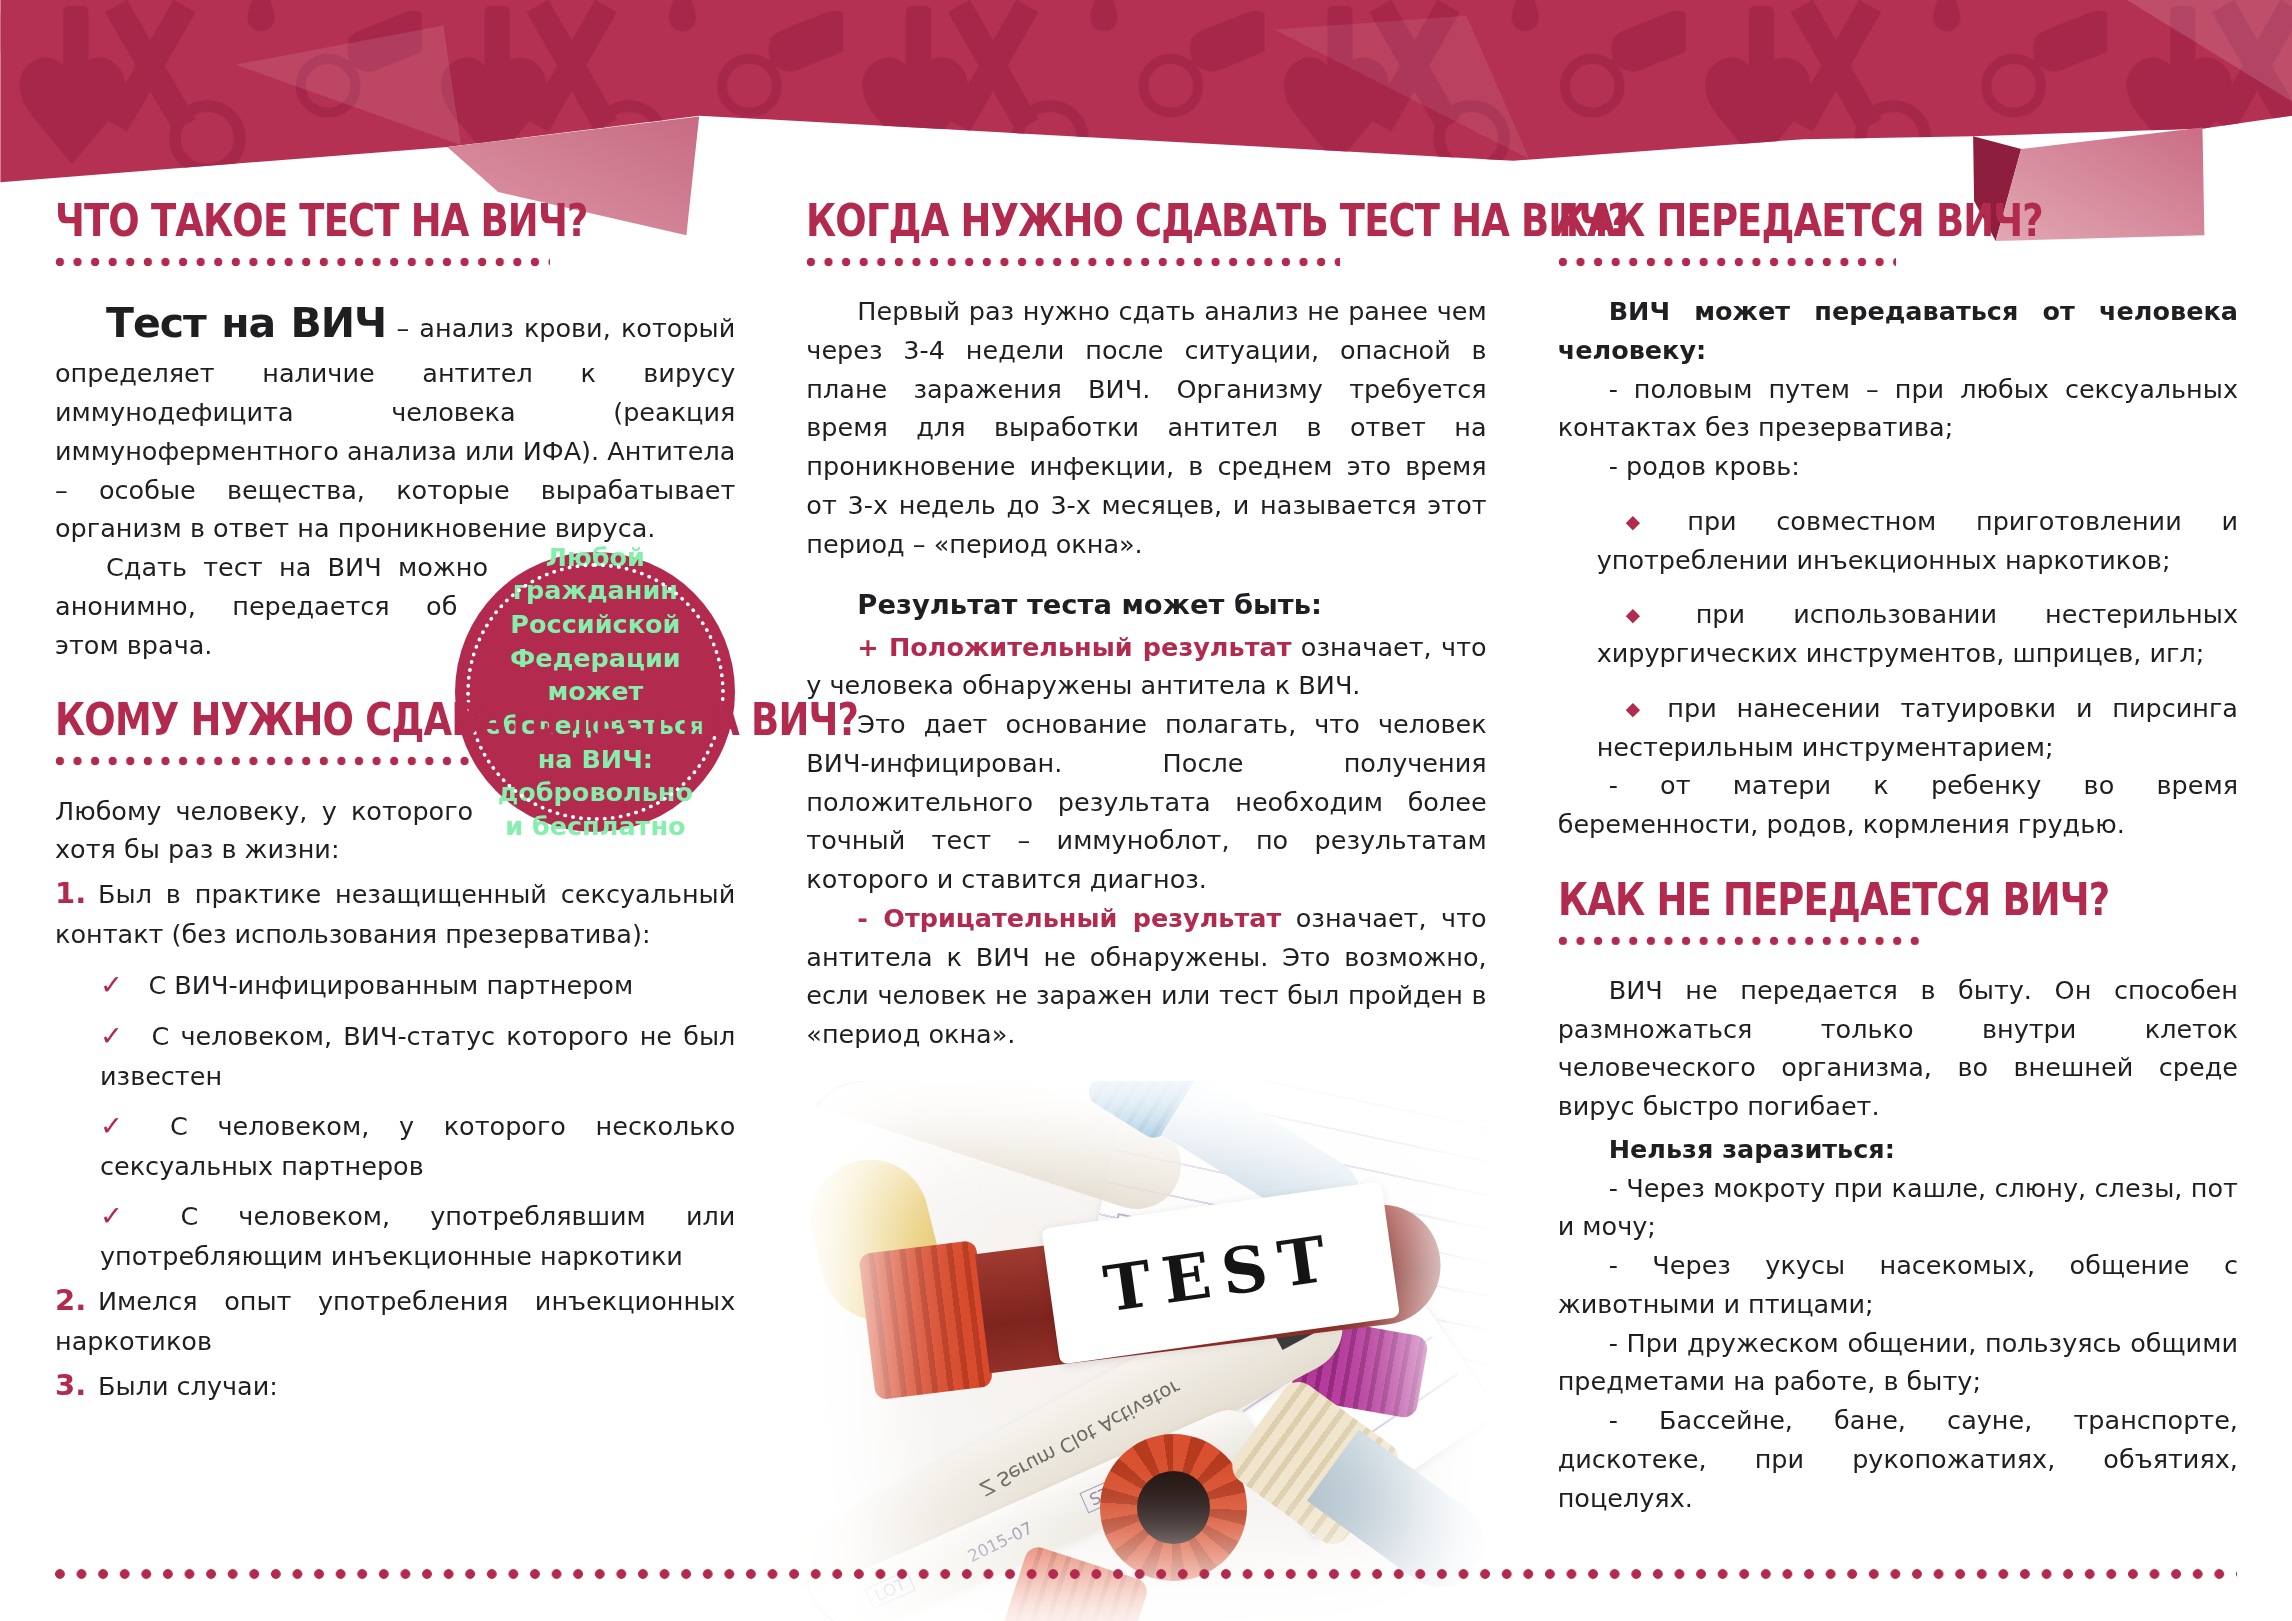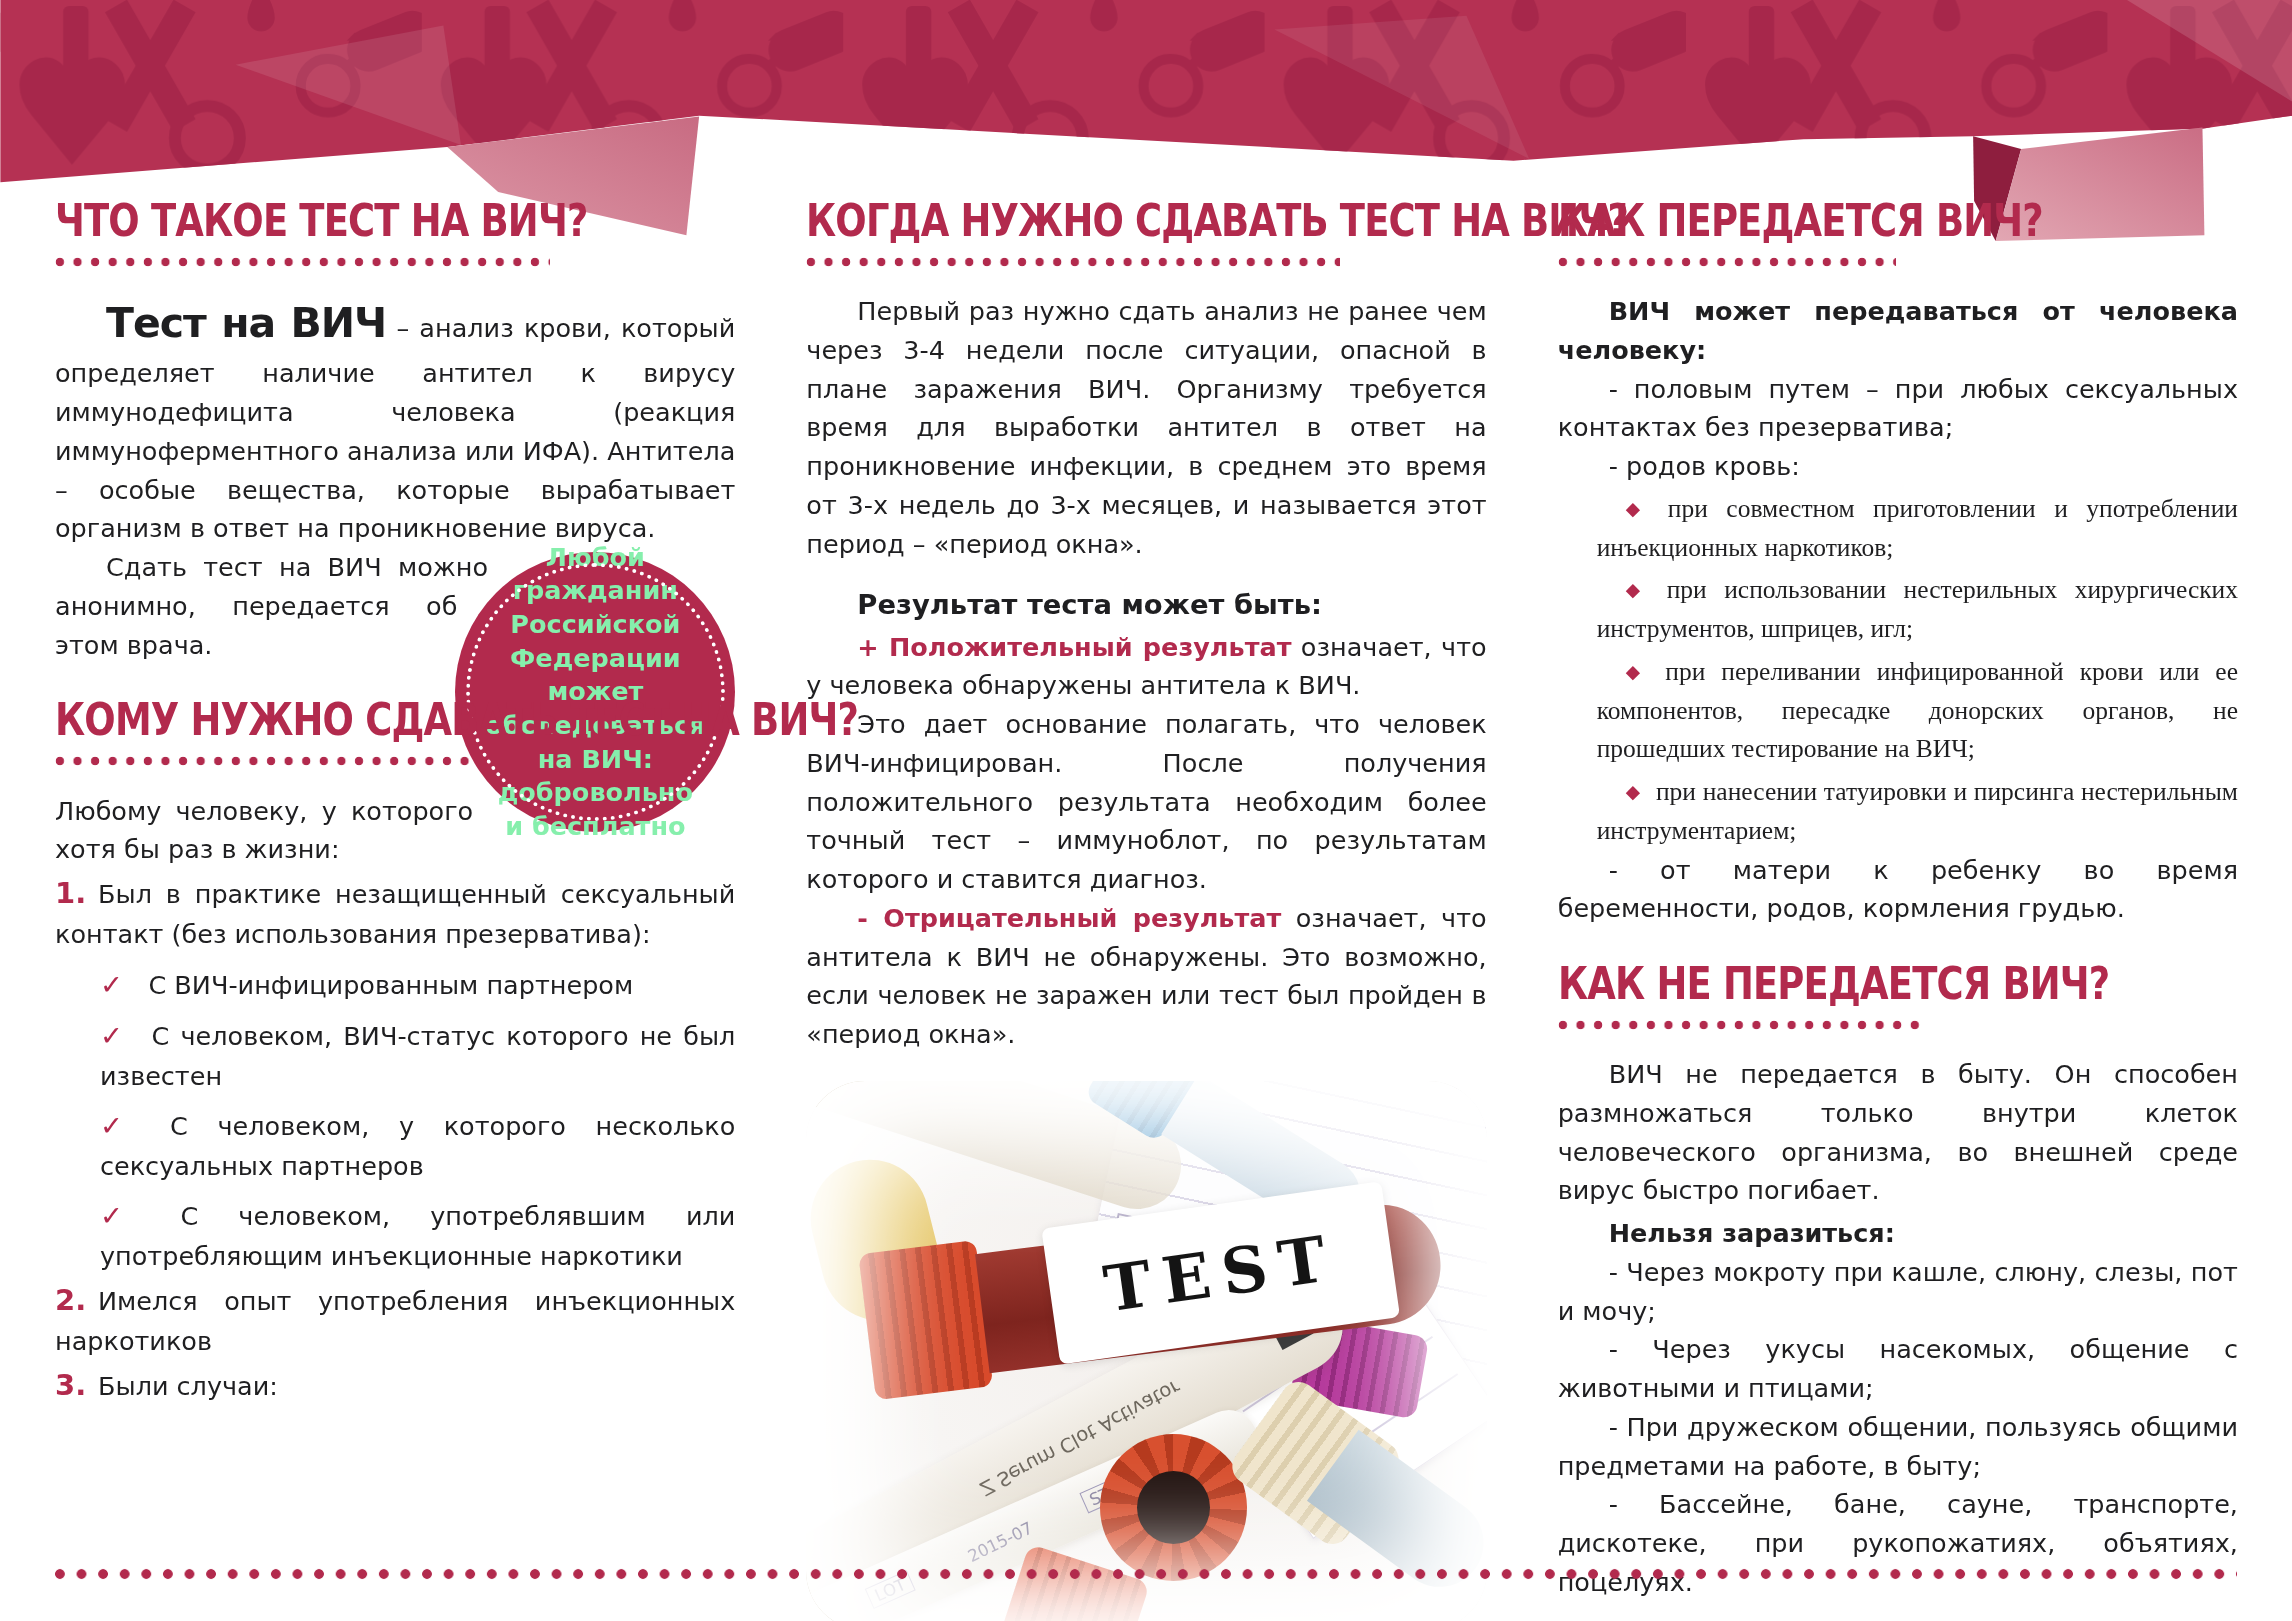--- a/index.html
+++ b/index.html
@@ -21,21 +21,21 @@
   .p{font-size:25.5px;line-height:1.52;text-align:justify;}
   .ind{text-indent:51px;}
   .lead{font-size:41px;font-weight:bold;letter-spacing:-1px;}
   .bold{font-weight:bold;}
   .accent{color:var(--crimson);font-weight:bold;}
   .sub{font-size:27.4px;font-weight:bold;margin:25.5px 0 7.8px;text-indent:51px;}
   .num-row{margin-top:2px;}
   .num{color:var(--crimson);font-weight:bold;font-size:29px;padding-right:11.8px;}
   .check-row{margin-left:45px;margin-top:9.8px;}
   .check{color:var(--crimson);font-weight:bold;font-size:27.4px;padding-right:25.5px;}
-  .diamond-row{margin-left:39px;text-indent:29px;margin-top:4px;font-family:Liberation Serif, serif;}
+  .diamond-row{margin-left:39px;text-indent:29px;margin-top:16px;}
   .diamond{color:var(--crimson);font-size:18.6px;padding-right:15.7px;vertical-align:2px;}
   .badge{float:right;width:280px;height:280px;border-radius:50%;background:var(--crimson);
     shape-outside:circle(50%);margin:3.9px 0 13.7px 15.7px;position:relative;
     display:flex;align-items:center;justify-content:center;text-align:center;}
   .badge::before{content:"";position:absolute;inset:10.8px;border:4.9px dotted #fff;border-radius:50%;}
   .badge-text{color:#86efac;font-weight:bold;font-size:25.5px;line-height:1.32;padding:37px;}
   .sec2{margin-top:29px;}
   
   .photo{position:relative;margin-top:27.4px;width:100%;height:549px;border-radius:59px;
     background:radial-gradient(circle at 55% 45%,#f3efec 0%,#f7f5f3 55%,#fff 100%);overflow:hidden;}
@@ -204,21 +204,20 @@
   </div>
 
   <div class="col">
     <div class="sec-title">КАК ПЕРЕДАЕТСЯ ВИЧ?</div>
     <div class="dots w340"></div>
     <p class="p ind bold">ВИЧ может передаваться от человека человеку:</p>
     <p class="p ind">- половым путем – при любых сексуальных контактах без презерватива;</p>
     <p class="p ind">- родов кровь:</p>
     <p class="p diamond-row"><span class="diamond">◆</span><span>при совместном приготовлении и употреблении инъекционных наркотиков;</span></p>
     <p class="p diamond-row"><span class="diamond">◆</span><span>при использовании нестерильных хирургических инструментов, шприцев, игл;</span></p>
-    <p class="p diamond-row"><span class="diamond">◆</span><span>при переливании инфицированной крови или ее компонентов, пересадке донорских органов, не прошедших тестирование на ВИЧ;</span></p>
     <p class="p diamond-row"><span class="diamond">◆</span><span>при нанесении татуировки и пирсинга нестерильным инструментарием;</span></p>
     <p class="p ind">- от матери к ребенку во время беременности, родов, кормления грудью.</p>
     <div class="sec2">
       <div class="sec-title">КАК НЕ ПЕРЕДАЕТСЯ ВИЧ?</div>
       <div class="dots w370"></div>
       <p class="p ind">ВИЧ не передается в быту. Он способен размножаться только внутри клеток человеческого организма, во внешней среде вирус быстро погибает.</p>
       <p class="p bold" style="text-indent:51px;margin-top:3.9px;">Нельзя заразиться:</p>
       <p class="p ind">- Через мокроту при кашле, слюну, слезы, пот и мочу;</p>
       <p class="p ind">- Через укусы насекомых, общение с животными и птицами;</p>
       <p class="p ind">- При дружеском общении, пользуясь общими предметами на работе, в быту;</p>

